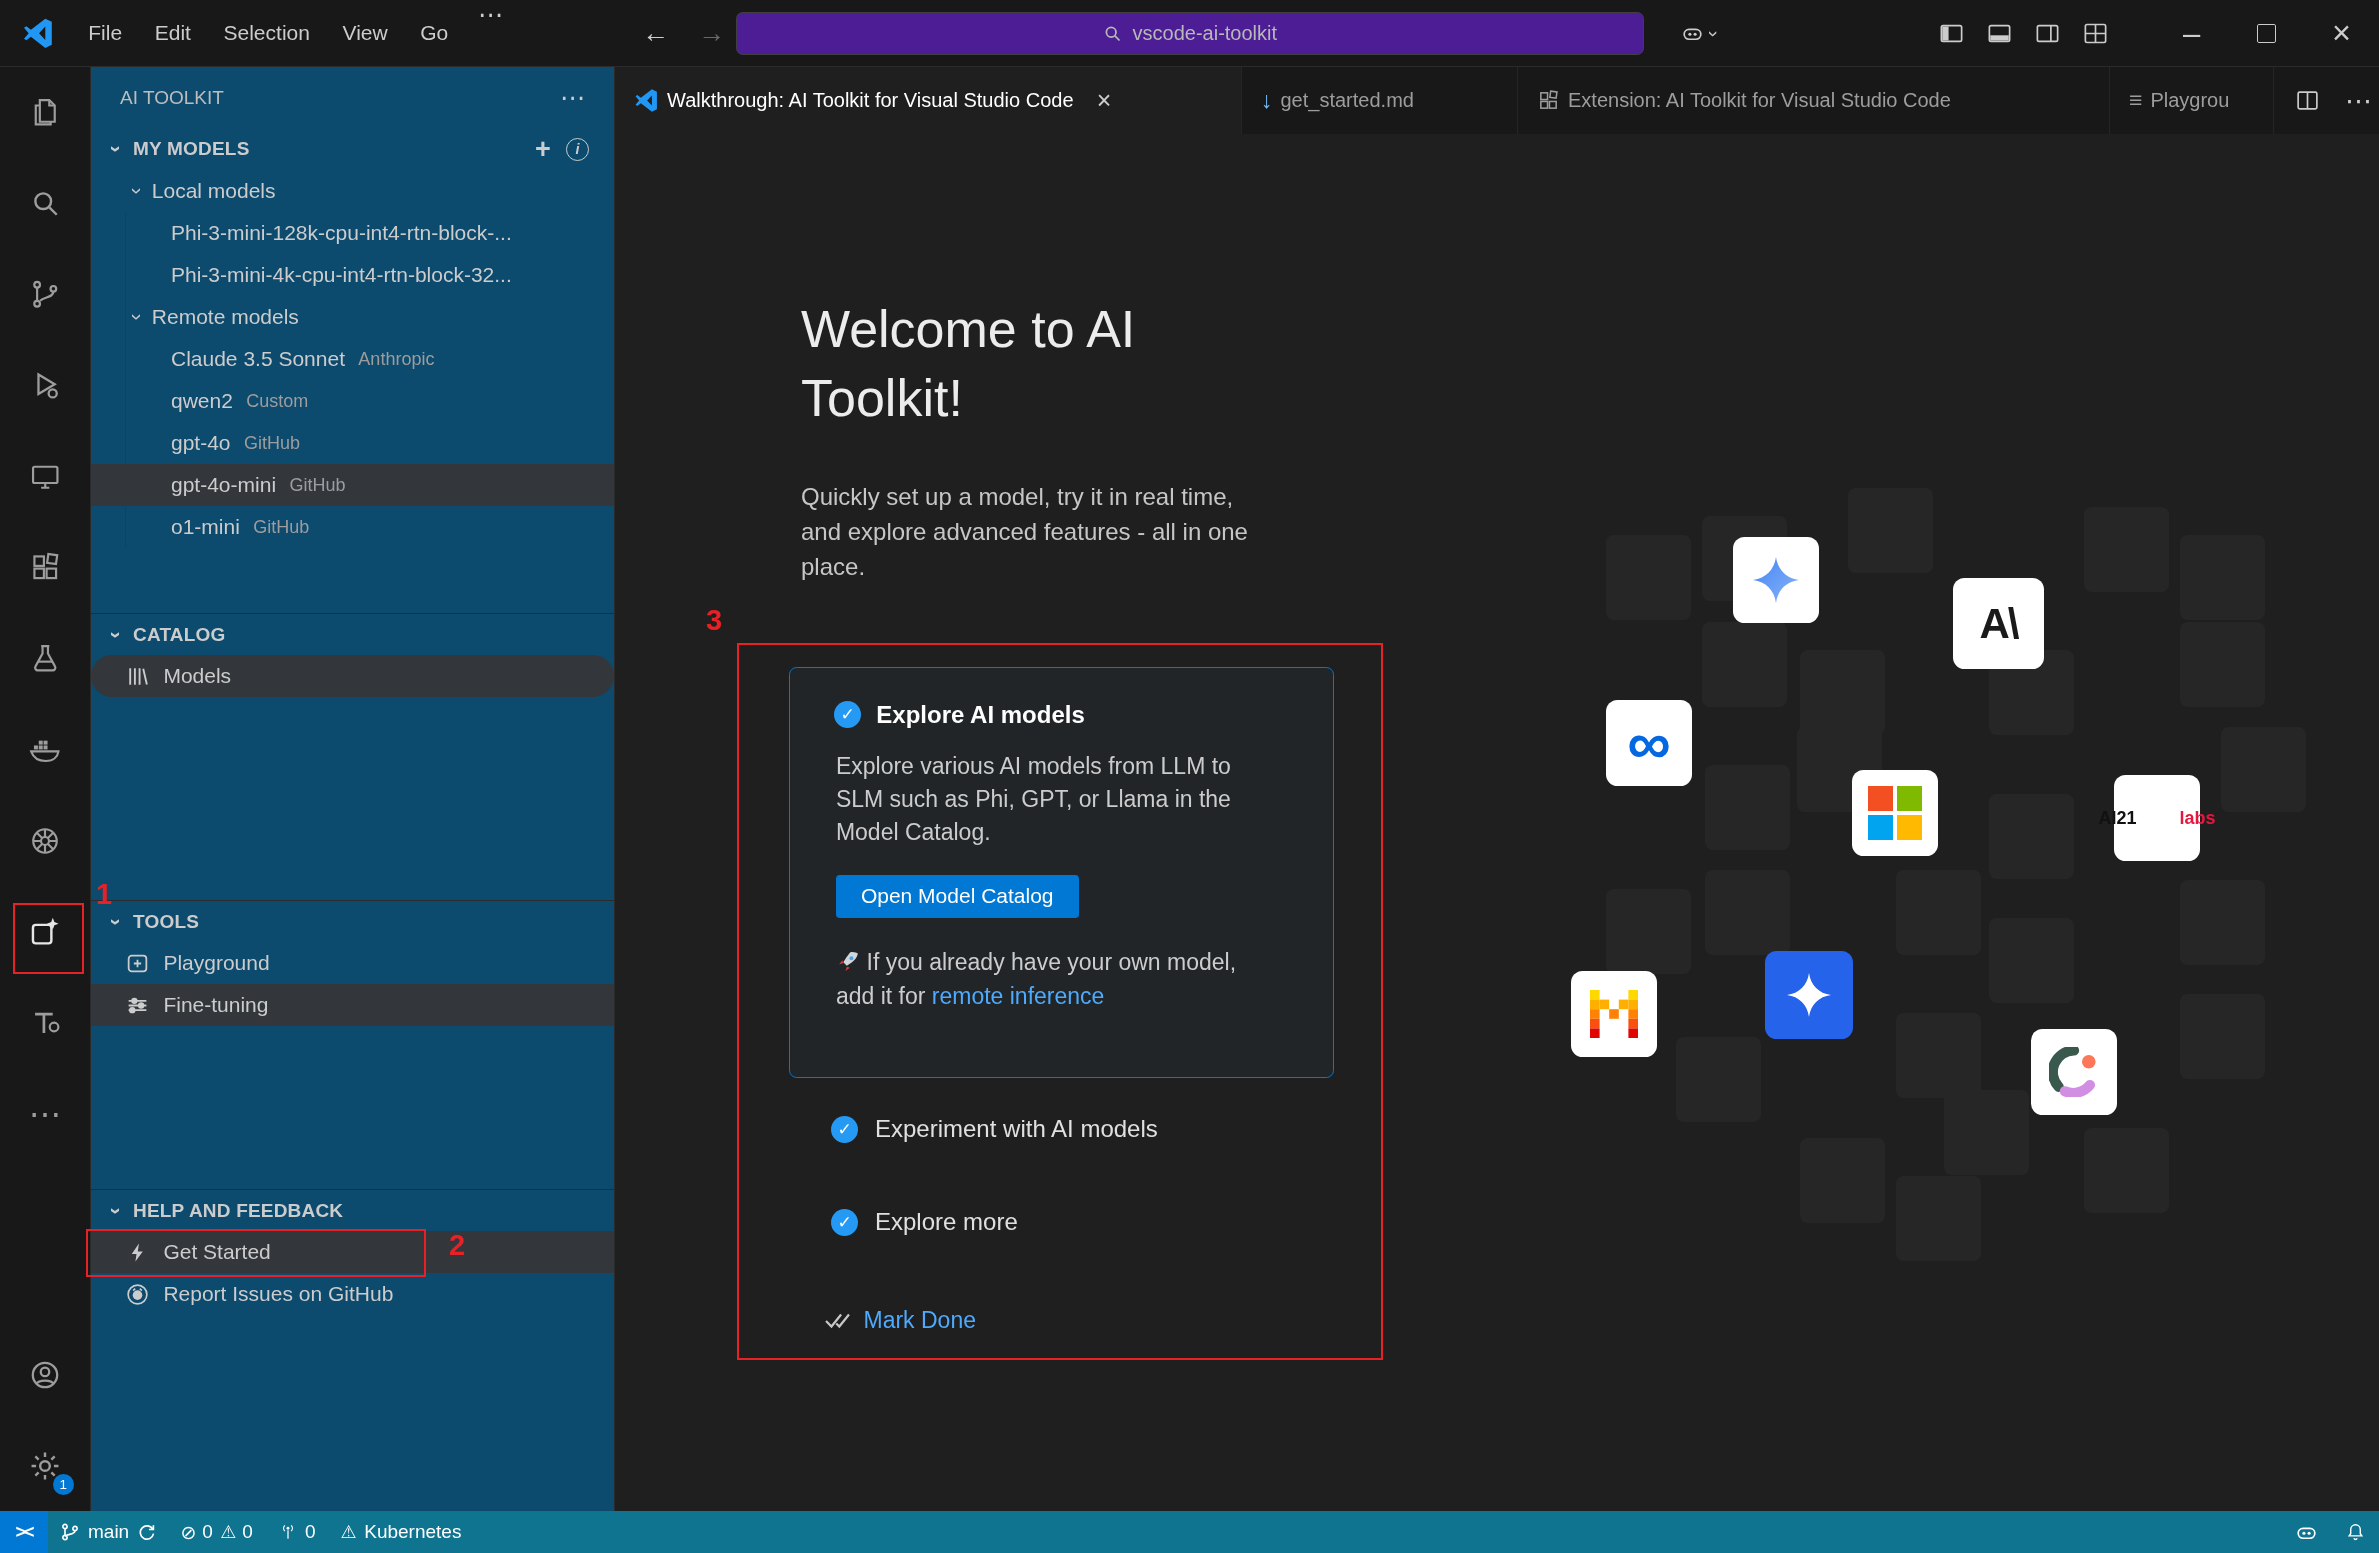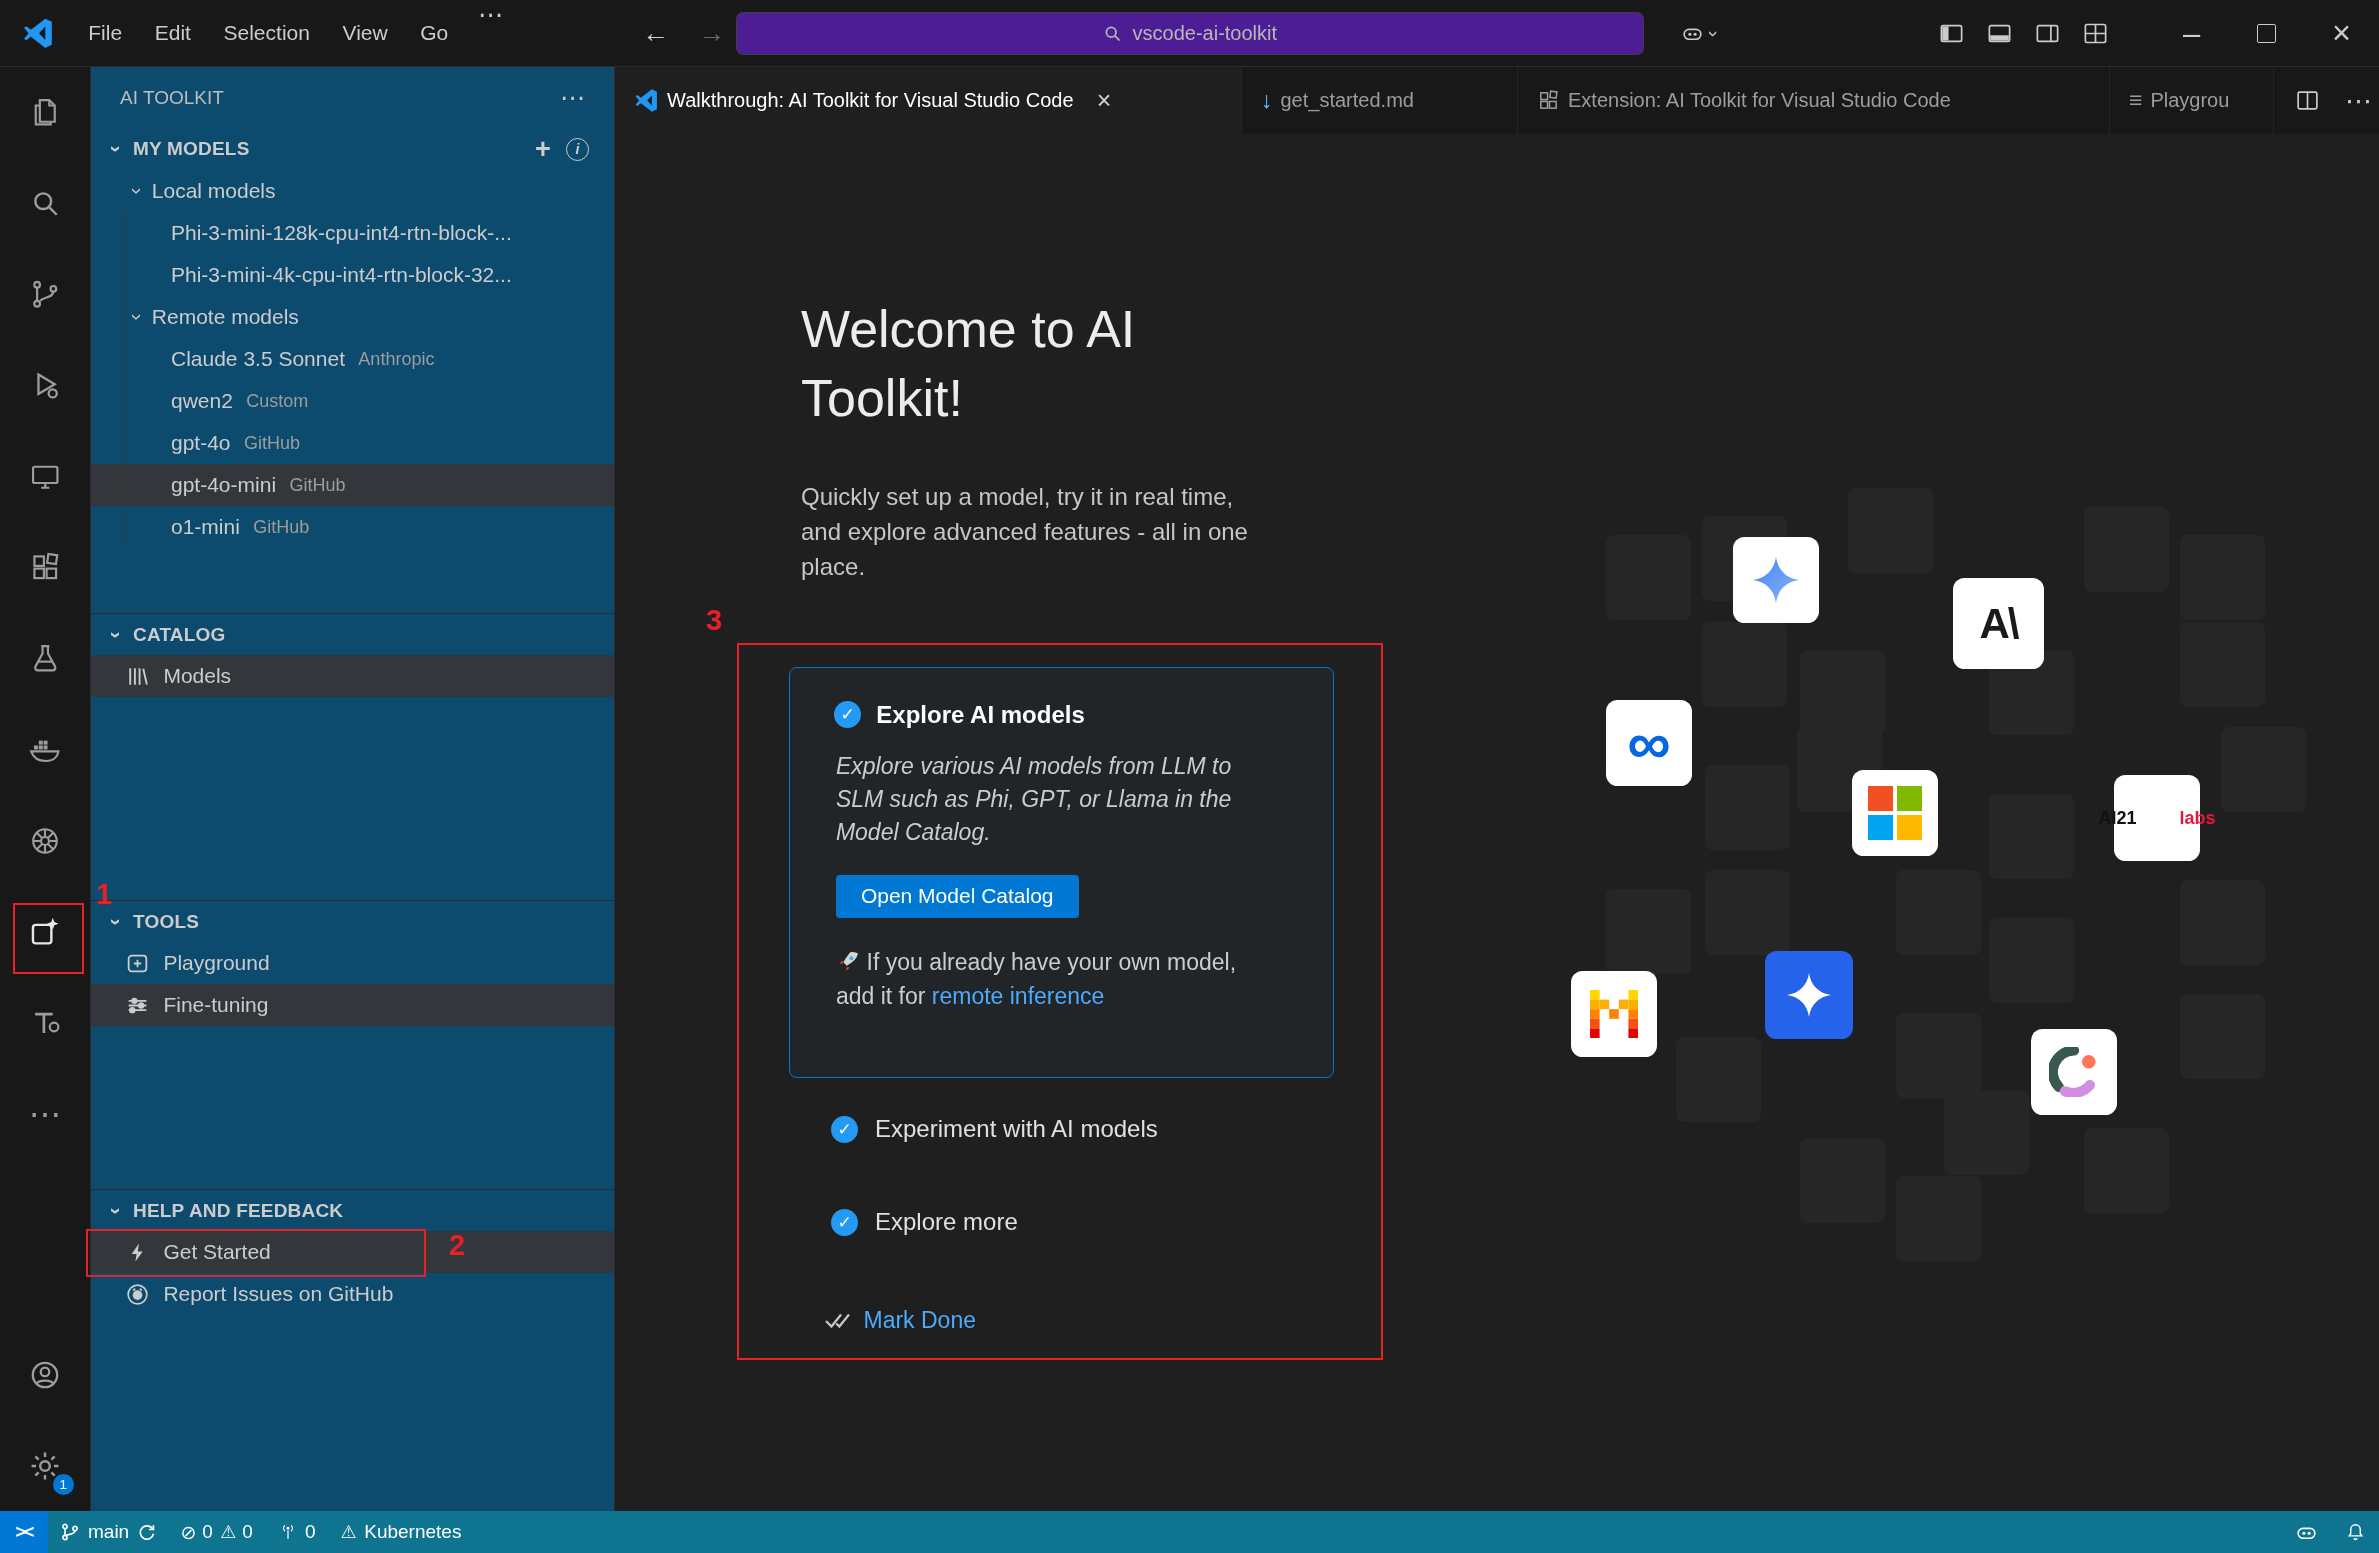--- a/index.html
+++ b/index.html
@@ -71,21 +71,21 @@
 
   .editor-content { flex:1; position:relative; background:#1f1f1f; overflow:hidden; }
 
   .wk-title { position:absolute; left:186px; top:161px; width:373px; font-size:52px; line-height:1.32; color:#ececec; font-weight:400; }
   .wk-sub { position:absolute; left:186px; top:346px; width:468px; font-size:24px; line-height:1.45; color:#c6c6c6; }
 
   .step-card { position:absolute; left:174px; top:533px; width:545px; height:411px; background:#212528; border:1.9px solid #0078d4; border-radius:7.6px; padding:32.5px 38px 0 44px; cursor:pointer; }
   .step-head { display:flex; align-items:center; gap:15.3px; }
   .checkcircle { width:27px; height:27px; border-radius:50%; background:#259af4; color:#fff; font-size:17px; font-weight:700; display:flex; align-items:center; justify-content:center; flex:none; }
   .step-title { font-size:24px; font-weight:700; color:#fff; }
-  .step-desc { margin:21px 0 0 1.9px; width:436px; font-size:23px; line-height:1.45; color:#cccccc;font-style:italic; }
+  .step-desc { margin:21px 0 0 1.9px; width:436px; font-size:23px; line-height:1.45; color:#cccccc; }
   .catalog-btn { margin:25px 0 0 1.9px; display:inline-block; background:#0078d4; color:#fff; border:none; border-radius:3.8px; font-size:21px; padding:9.6px 25px; cursor:pointer; font-family:inherit; }
   .step-note { margin:27px 0 0 1.9px; width:440px; font-size:23px; line-height:1.5; color:#cccccc; }
   .link { color:#4daafc; cursor:pointer; }
 
   .step-row { position:absolute; display:flex; align-items:center; gap:17px; font-size:24px; color:#e0e0e0; cursor:pointer; }
   .markdone { position:absolute; display:flex; align-items:center; gap:11.5px; font-size:23px; cursor:pointer; }
 
   
   .ann-box { position:absolute; border:2.9px solid #e82127; z-index:40; pointer-events:none; }
   .ann-num { position:absolute; color:#e82127; font-weight:700; font-size:29px; z-index:41; }
@@ -329,21 +329,21 @@
         <span>o1-mini</span>
         <span class="row-badge">GitHub</span>
       </div>
 
       <div class="sp68"></div>
 
       <div class="sec-header bordered">
         <span class="chev">›</span>
         <span class="sec-label">CATALOG</span>
       </div>
-      <div class="row selected" style="padding-left:34px;">
+      <div class="row selected" style="padding-left:34px;border-radius:21px;">
         <span class="ric">
             <svg width="25" height="25" viewBox="0 0 24 24" fill="none" stroke="#ccc" stroke-width="1.8">
               <path d="M5 4v16M9.5 4v16M14 4v16M17.5 4.6 21 19.6"></path>
             </svg>
           </span>
         <span>Models</span>
       </div>
 
       <div class="sp212"></div>
 

